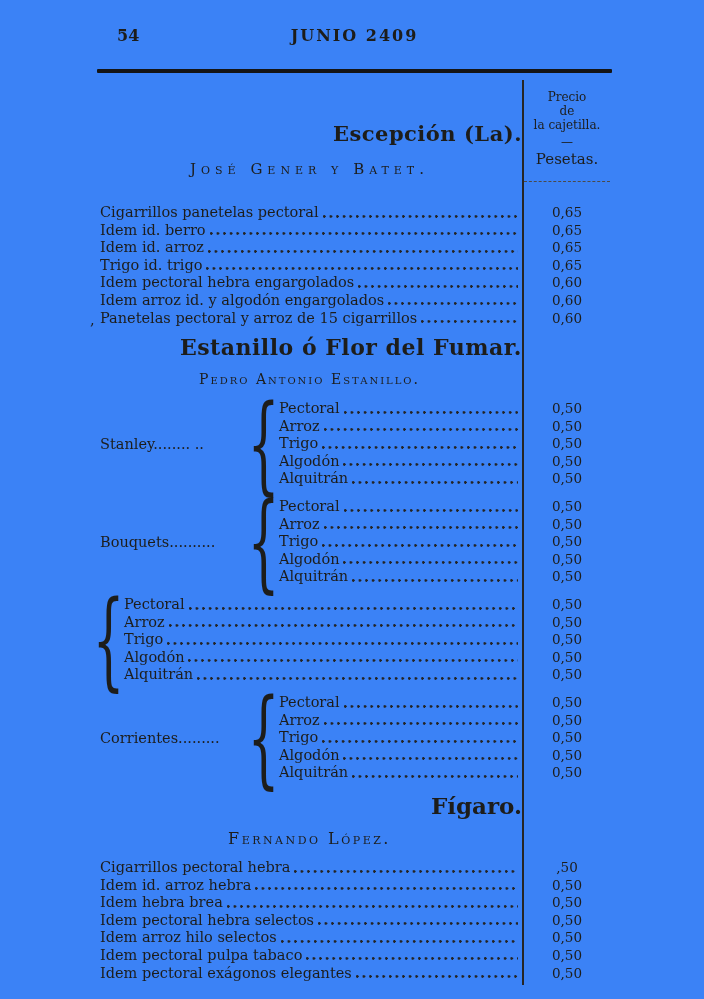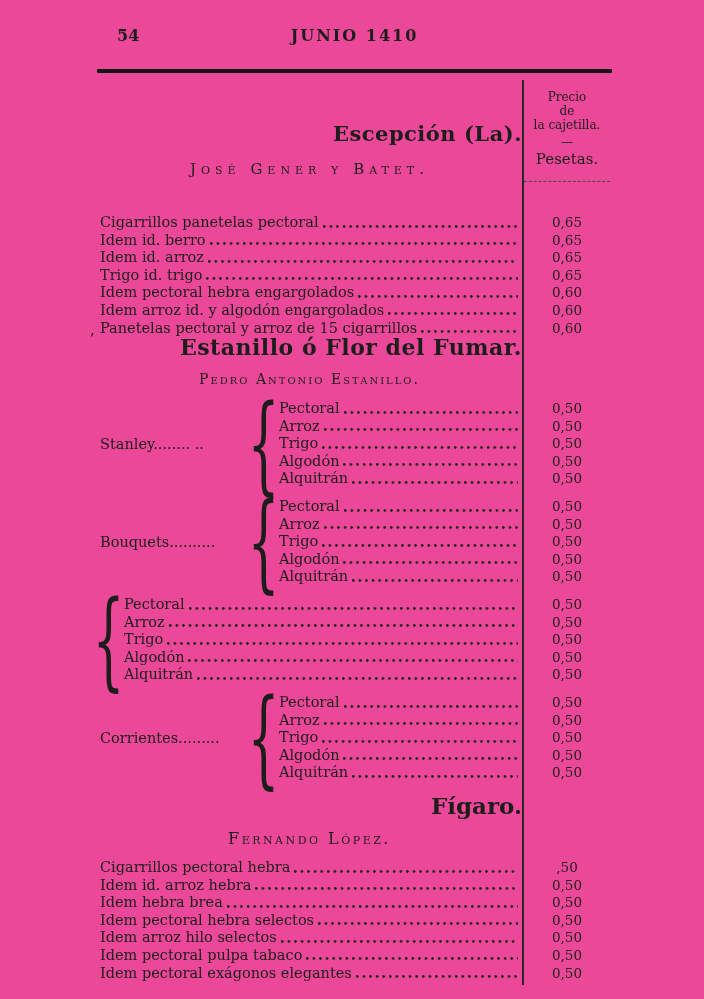--- a/index.html
+++ b/index.html
@@ -1,18 +1,18 @@
 <!DOCTYPE html>
 <html><head>
 <meta charset="utf-8">
 <style>
   html,body { margin:0; padding:0; background:#e8e8e8; }
   .page {
     position:relative; width:704px; height:999px; margin:0 auto;
-    background:#ec4899; color:#1d1d1b;
+    background:#3b82f6; color:#1d1d1b;
     font-family:"DejaVu Serif", "Liberation Serif", serif;
     overflow:hidden;
   }
   .page-num { position:absolute; left:117px; top:26px; font-size:16px; font-weight:700; }
   .issue {
     position:absolute; left:97px; top:26px; width:515px; text-align:center;
     font-weight:700; font-size:16px; letter-spacing:2px;
   }
   .top-rule { position:absolute; left:97px; top:69px; width:515px; height:4px; background:#151515; border-radius:1px; }
 
@@ -34,21 +34,21 @@
   .sec0 .sec-title { font-size:21px; letter-spacing:0.5px; }
   .sec1 .sec-title { font-size:22px; letter-spacing:0.5px; }
   .sec2 .sec-title { font-size:23px; }
 
   .sec-maker { width:425px; text-align:center; font-variant:small-caps; line-height:18px; }
   .sec0 .sec-maker { margin-top:13px; font-size:15px; letter-spacing:5px; }
   .sec1 .sec-maker { margin-top:9px;  font-size:14px; letter-spacing:2px; }
   .sec2 .sec-maker { margin-top:11px; font-size:16px; letter-spacing:2.5px; }
 
   .rows { width:515px; }
-  .sec0 .rows { margin-top:36px; }
+  .sec0 .rows { margin-top:26px; }
   .sec2 .rows { margin-top:11px; }
 
   .row { position:relative; display:flex; height:17.6px; line-height:17.6px; font-size:14.5px; }
   .row-label { white-space:nowrap; padding-left:3px; }
   .lead-mark { position:absolute; left:-7px; top:2px; }
   .dots {
     flex:1; margin:0 4px;
     background-image: radial-gradient(circle at 1.3px 1.5px, #242424 1.15px, transparent 1.55px);
     background-size:6.6px 3.1px; background-repeat:repeat-x; background-position:0 10.5px;
   }
@@ -62,21 +62,21 @@
     display:block; font-size:112px; line-height:86px; font-weight:400;
     transform:scaleX(0.45) scaleY(0.95); transform-origin:center;
   }
   .group-items { flex:1; display:flex; flex-direction:column; }
 </style>
 </head>
 <body>
 
 <div class="page">
   <div class="page-num">54</div>
-  <div class="issue">JUNIO 1410</div>
+  <div class="issue">JUNIO 2409</div>
   <div class="top-rule"></div>
 
   <div class="content">
     <div class="vrule"></div>
 
     <div class="price-head">
       <div>Precio</div>
       <div>de</div>
       <div>la cajetilla.</div>
       <div class="ph-dash">—</div>

